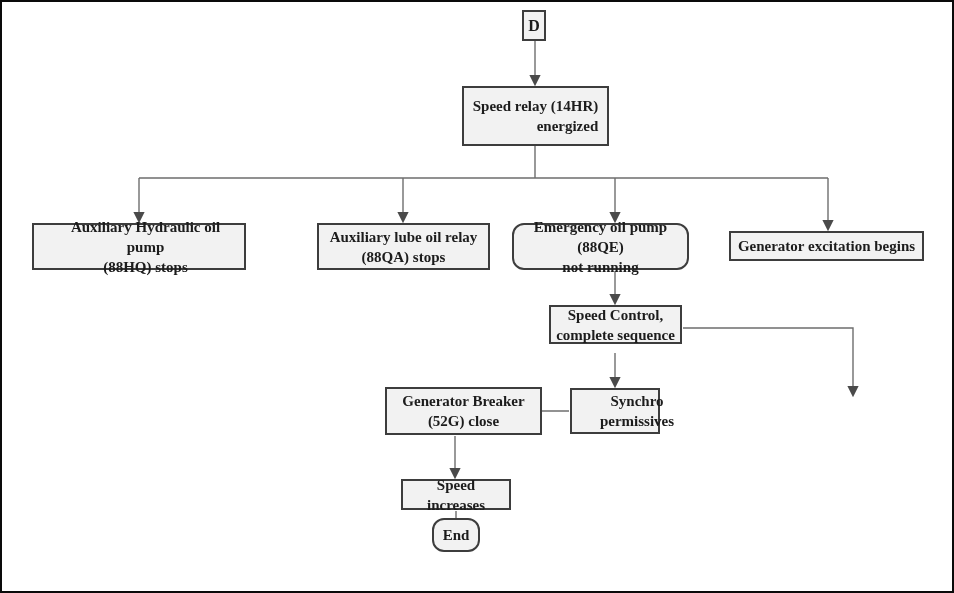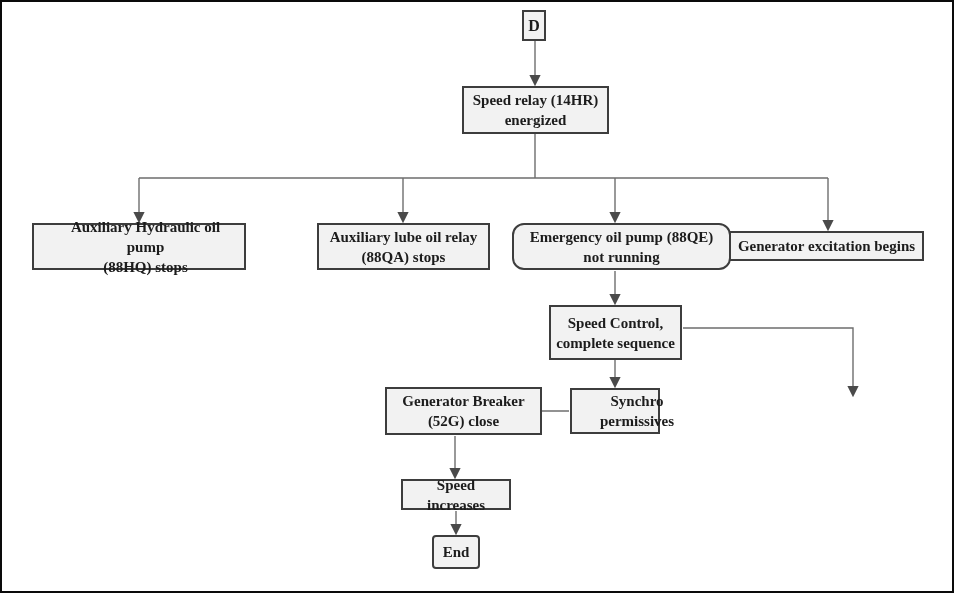--- a/index.html
+++ b/index.html
@@ -40,31 +40,31 @@
     font-size: 15px;
     line-height: 20px;
     text-align: center;
     white-space: pre-line;
     display: flex;
     align-items: center;
     justify-content: center;
     padding: 1px 4px;
   }
   #n-start          { left: 520px; top: 8px;   width: 24px;  height: 31px; font-size: 16px; }
-  #n-speed-relay    { left: 460px; top: 84px;  width: 147px; height: 48px; }
+  #n-speed-relay    { left: 460px; top: 84px;  width: 147px; height: 60px; text-align: right; }
   #n-aux-hydraulic  { left: 30px;  top: 221px; width: 214px; height: 47px; padding-left: 17px; }
   #n-aux-lube       { left: 315px; top: 221px; width: 173px; height: 47px; }
-  #n-emergency      { left: 510px; top: 221px; width: 219px; height: 47px; border-radius: 12px; }
+  #n-emergency      { left: 510px; top: 221px; width: 177px; height: 47px; border-radius: 12px; }
   #n-gen-excitation { left: 727px; top: 229px; width: 195px; height: 30px; }
-  #n-speed-control  { left: 547px; top: 303px; width: 133px; height: 55px; }
+  #n-speed-control  { left: 547px; top: 303px; width: 133px; height: 39px; }
   #n-synchro        { left: 568px; top: 386px; width: 90px;  height: 46px; padding-left: 48px; }
   #n-bleed-valves   { left: 760px; top: 395px; width: 182px; height: 32px; }
   #n-gen-breaker    { left: 383px; top: 385px; width: 157px; height: 48px; }
   #n-load-increases { left: 399px; top: 477px; width: 110px; height: 31px; }
-  #n-end            { left: 430px; top: 533px; width: 48px;  height: 34px; border-radius: 4px; }
+  #n-end            { left: 430px; top: 516px; width: 48px;  height: 34px; border-radius: 12px; }
 </style>
 </head>
 <body>
 
 <div class="canvas">
 
   <svg class="edges" viewBox="0 0 954 593" xmlns="http://www.w3.org/2000/svg">
     <defs>
       <marker id="arrow" viewBox="0 0 10 10" refX="8" refY="5" markerWidth="8" markerHeight="8" orient="auto">
         <path d="M0,0 L10,5 L0,10 Z" fill="#4a4a4a"></path>

